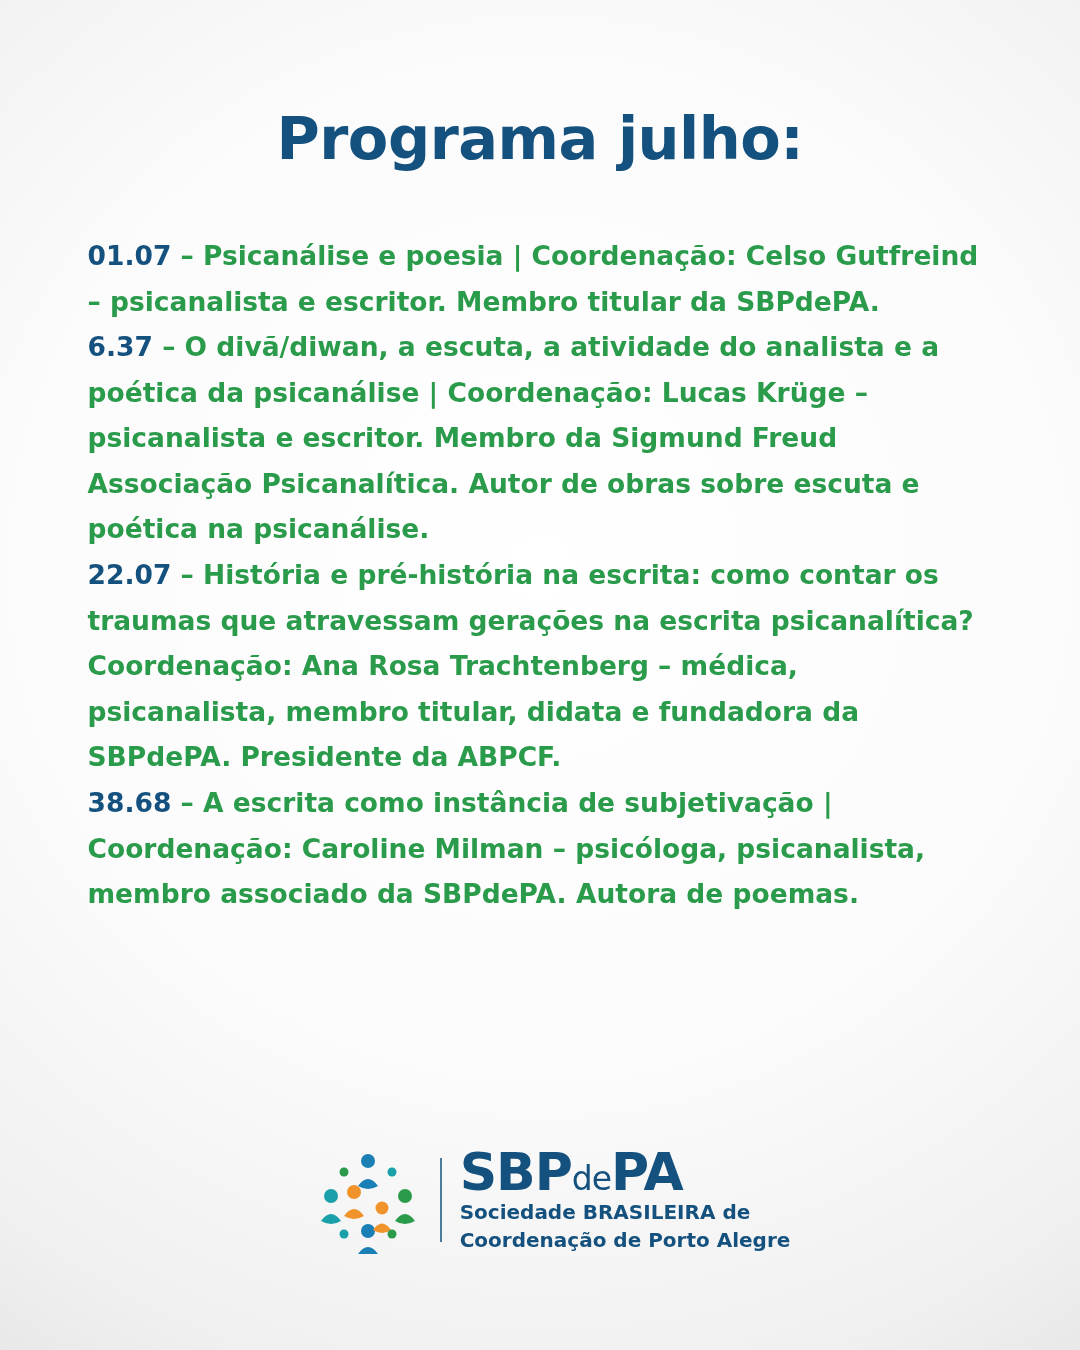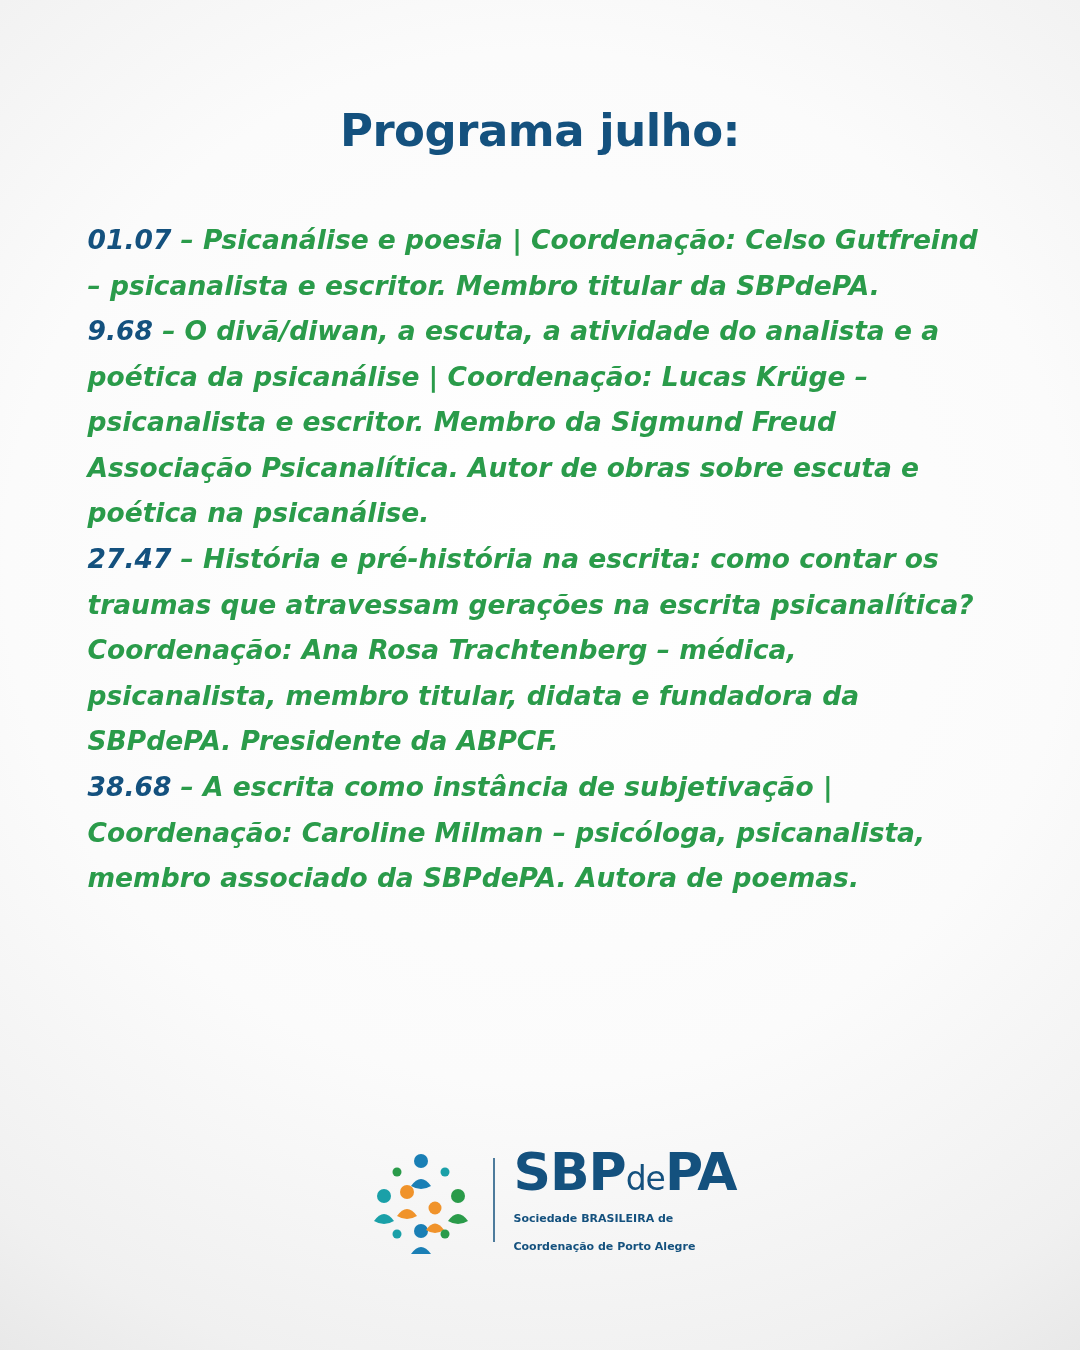--- a/index.html
+++ b/index.html
@@ -18,40 +18,39 @@
   .poster {
     position: absolute;
     inset: 0;
     display: flex;
     flex-direction: column;
     align-items: center;
   }
 
   .title {
     margin-top: 104px;
-    font-size: 45px;
+    font-size: 59px;
     font-weight: bold;
     color: #14517e;
     letter-spacing: -0.5px;
     font-family: "DejaVu Sans", sans-serif;
   }
 
   .program {
     margin-top: 60px;
     width: 905px;
     font-size: 26.5px;
     line-height: 1.72;
     color: #2a9b4a;
     font-weight: 600;
     text-align: left;
   }
 
   .entry {
     margin: 0 0 0 0;
-    font-style: italic;
   }
 
   .date {
     color: #14517e;
     font-weight: bold;
   }
 
   .body-text {
     color: #2a9b4a;
     font-weight: 600;
@@ -99,46 +98,46 @@
     color: #14517e;
     line-height: 1;
     letter-spacing: -1px;
   }
   .logo-main .small {
     font-size: 33px;
     font-weight: normal;
   }
 
   .logo-sub1, .logo-sub2 {
-    font-size: 11px;
+    font-size: 20px;
     color: #14517e;
     line-height: 1.28;
     font-weight: 600;
-    margin-top: 14px;
+    margin-top: 2px;
   }
   .logo-sub1 .strong { font-weight: bold; }
 </style>
 </head>
 <body>
 
 <div class="poster">
 
   <div class="title">Programa julho:</div>
 
   <div class="program">
     <p class="entry">
       <span class="date">01.07</span>
       <span class="body-text">– Psicanálise e poesia | Coordenação: Celso Gutfreind – psicanalista e escritor. Membro titular da SBPdePA.</span>
     </p>
     <p class="entry">
-      <span class="date">9.68</span>
+      <span class="date">6.37</span>
       <span class="body-text">– O divã/diwan, a escuta, a atividade do analista e a poética da psicanálise | Coordenação: Lucas Krüge – psicanalista e escritor. Membro da Sigmund Freud Associação Psicanalítica. Autor de obras sobre escuta e poética na psicanálise.</span>
     </p>
     <p class="entry">
-      <span class="date">27.47</span>
+      <span class="date">22.07</span>
       <span class="body-text">– História e pré-história na escrita: como contar os traumas que atravessam gerações na escrita psicanalítica? Coordenação: Ana Rosa Trachtenberg – médica, psicanalista, membro titular, didata e fundadora da SBPdePA. Presidente da ABPCF.</span>
     </p>
     <p class="entry">
       <span class="date">38.68</span>
       <span class="body-text">– A escrita como instância de subjetivação | Coordenação: Caroline Milman – psicóloga, psicanalista, membro associado da SBPdePA. Autora de poemas.</span>
     </p>
   </div>
 
   <div class="logo-wrap">
     <div class="logo">

